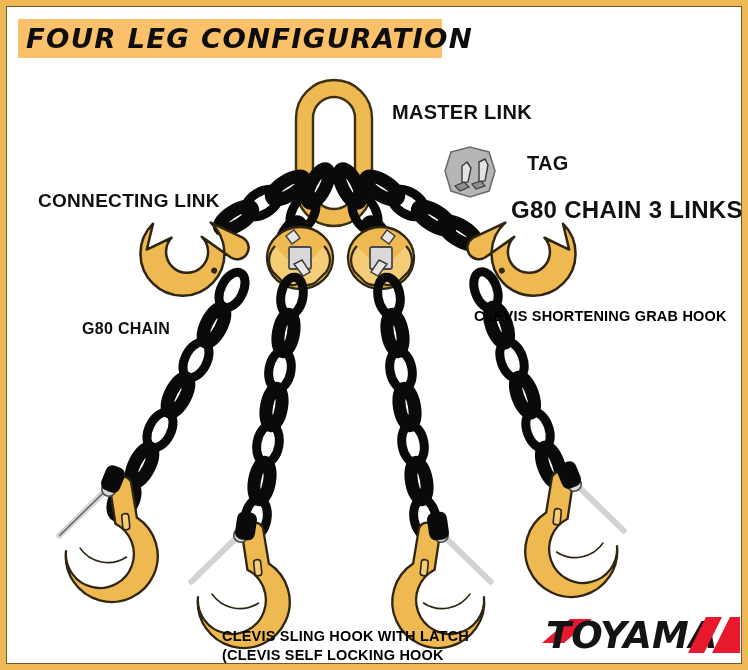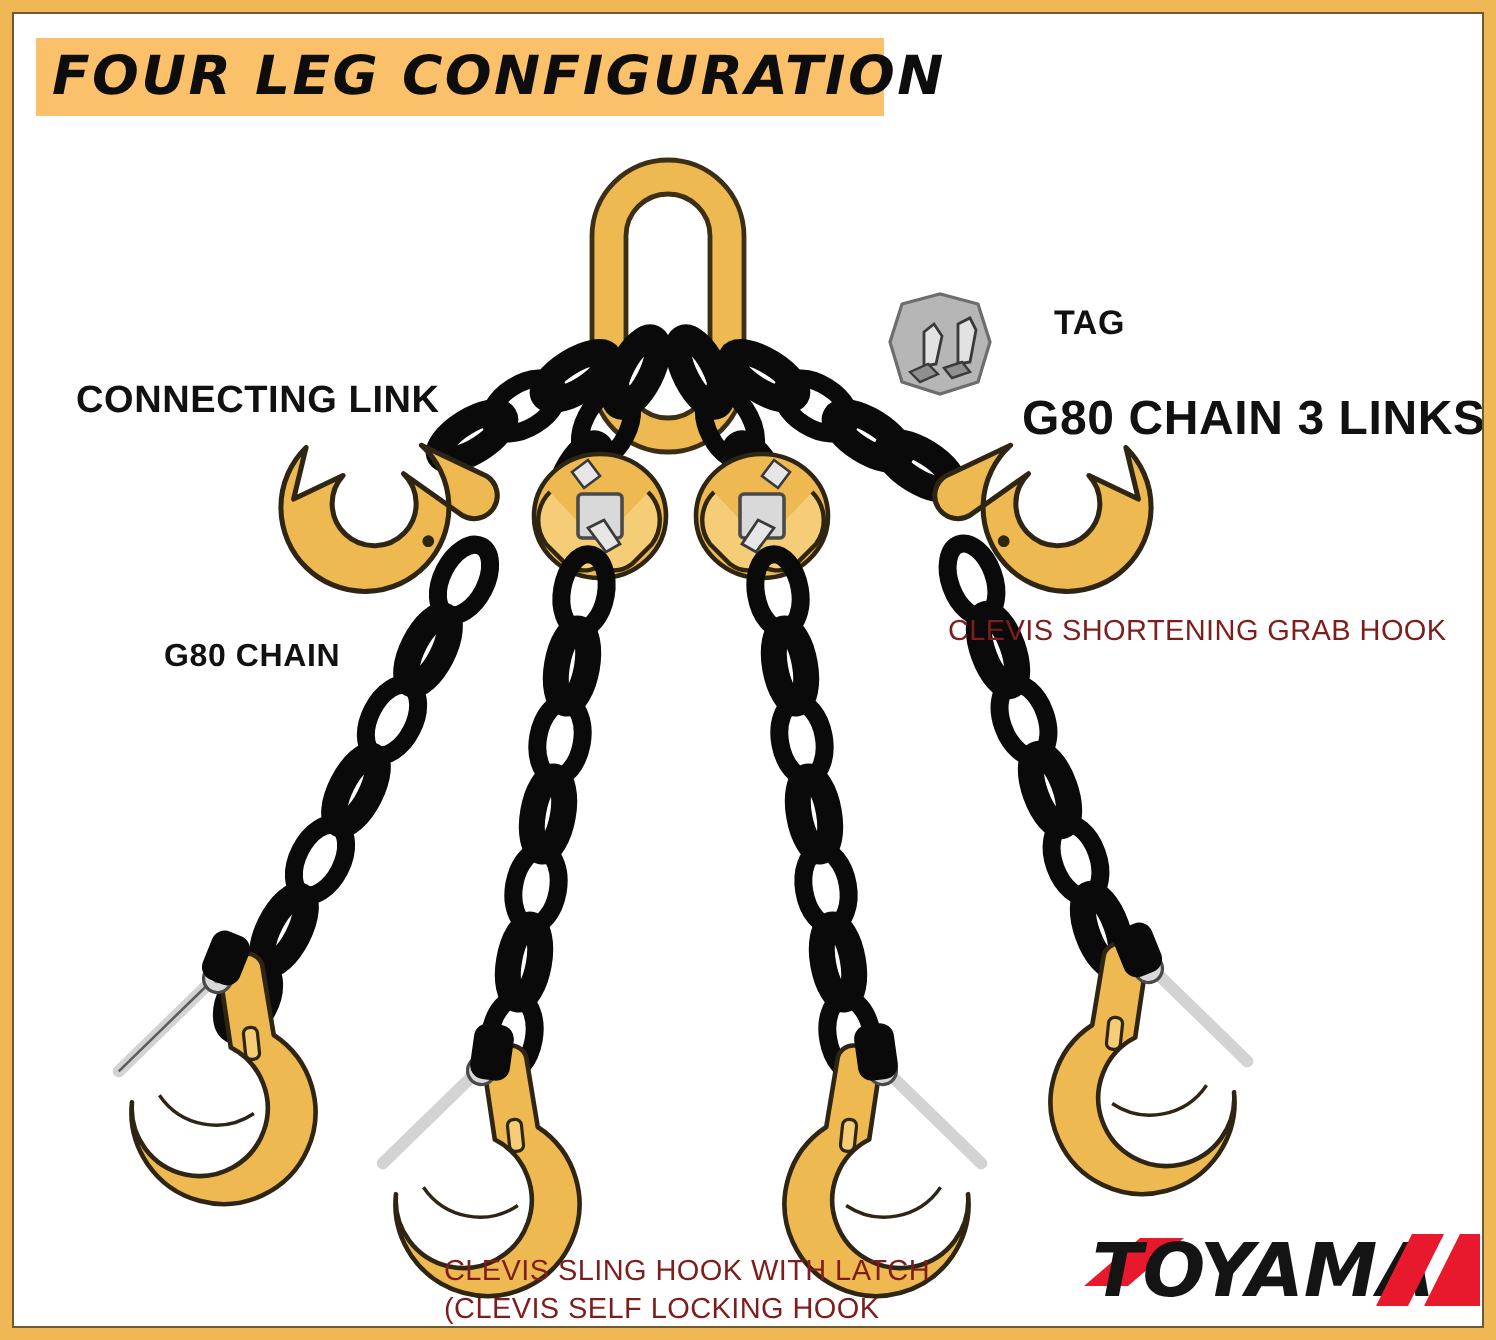--- a/index.html
+++ b/index.html
@@ -54,27 +54,27 @@
   .lbl{
     position:absolute;
     color:#111111;
     font-weight:bold;
     font-family:"Liberation Sans", sans-serif;
     white-space:nowrap;
     letter-spacing:0.3px;
     z-index:30;
   }
   .lbl-master   {left:392px;top:101px;font-size:20px;}
-  .lbl-tag      {left:527px;top:152px;font-size:17px;}
+  .lbl-tag      {left:527px;top:152px;font-size:20px;}
   .lbl-g80x3    {left:511px;top:196px;font-size:24px;}
   .lbl-conn     {left:38px; top:190px;font-size:19px;}
   .lbl-g80      {left:58px; top:320px;font-size:16px;margin-left:24px;}
   .cap{
     position:absolute;
-    color:#7f1d1d;font-weight:normal;
+    color:#000000;font-weight:bold;
     font-family:"Liberation Sans", sans-serif;
     white-space:nowrap;letter-spacing:0.2px;
     font-size:14.5px;line-height:19px;
     z-index:30;
   }
   .cap-clutch{left:474px;top:307px;}
   .cap-sling {left:222px;top:627px;}
 
   
   .logo{
@@ -357,20 +357,21 @@
       <rect x="103" y="466" width="20" height="26" rx="7" transform="rotate(22 113 479)"></rect>
       <rect x="236" y="512" width="20" height="28" rx="7" transform="rotate(8 246 526)"></rect>
       <rect x="428" y="512" width="20" height="28" rx="7" transform="rotate(-8 438 526)"></rect>
       <rect x="559" y="462" width="20" height="26" rx="7" transform="rotate(-22 569 475)"></rect>
     </g>
   </svg>
 
   <div class="banner"></div>
   <div class="banner-text">FOUR LEG CONFIGURATION</div>
 
+  <div class="lbl lbl-master">MASTER LINK</div>
   <div class="lbl lbl-tag">TAG</div>
   <div class="lbl lbl-g80x3">G80 CHAIN 3 LINKS</div>
   <div class="lbl lbl-conn">CONNECTING LINK</div>
   <div class="lbl lbl-g80">G80 CHAIN</div>
 
   <div class="cap cap-clutch">
     <div>CLEVIS SHORTENING GRAB HOOK</div>
   </div>
   <div class="cap cap-sling">
     <div>CLEVIS SLING HOOK WITH LATCH</div>

